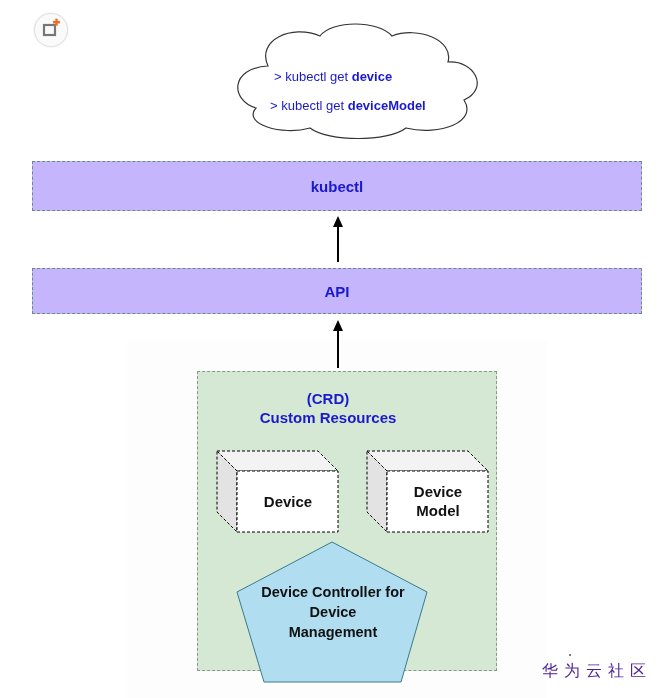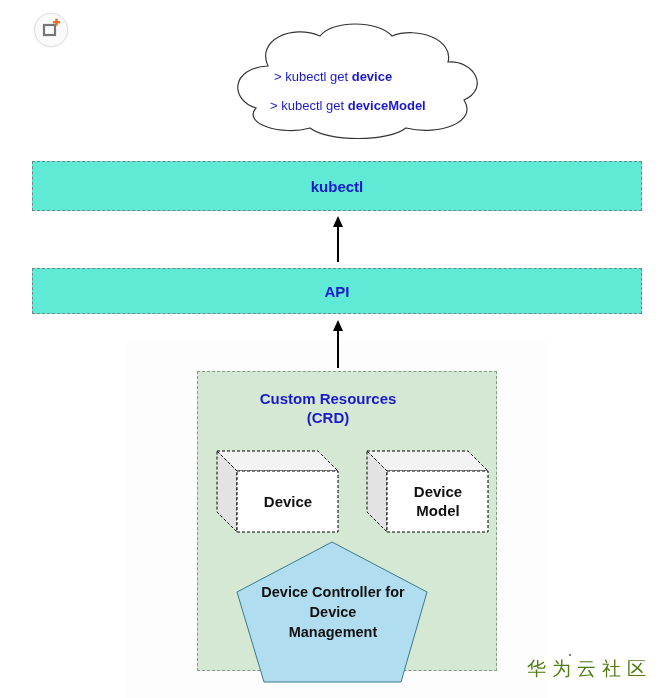--- a/index.html
+++ b/index.html
@@ -1,23 +1,23 @@
 <!DOCTYPE html>
 <html><head>
 <meta charset="utf-8">
 <style>
   html, body { margin:0; padding:0; }
   body { width:664px; height:698px; background:#ffffff; position:relative; overflow:hidden; font-family:"Liberation Sans", sans-serif; }
   .abs { position:absolute; }
   .logo-btn { left:34px; top:13px; width:32px; height:32px; border-radius:50%; border:1px solid #e2e2e2; background:#fafafa; box-shadow:0 0 2px rgba(0,0,0,0.12); }
-  .band { left:32px; width:610px; background:#5eead4; border:1px dashed #6c8a8c; box-sizing:border-box; display:flex; align-items:center; justify-content:center; color:#1a1acc; font-weight:bold; font-size:15px; }
+  .band { left:32px; width:610px; background:#c4b5fd; border:1px dashed #6c8a8c; box-sizing:border-box; display:flex; align-items:center; justify-content:center; color:#1a1acc; font-weight:bold; font-size:15px; }
   .crd { left:197px; top:371px; width:300px; height:300px; background:#d5e8d4; border:1px dashed #8a9a89; box-sizing:border-box; }
   .crd-title { left:0; top:17px; width:260px; text-align:center; color:#1a1acc; font-weight:bold; font-size:15px; line-height:19px; }
   .faint-bg { left:127px; top:340px; width:420px; height:358px; background:#fdfdfd; }
-  .watermark { right:12px; bottom:16px; color:#4d7c0f; font-size:19px; letter-spacing:6px; }
+  .watermark { right:12px; bottom:16px; color:#4c1d95; font-size:16px; letter-spacing:6px; }
   svg text { font-family:"Liberation Sans", sans-serif; }
 </style>
 </head>
 <body>
 
 <div class="abs faint-bg"></div>
 
 <div class="abs logo-btn">
   <svg width="32" height="32" viewBox="0 0 32 32">
     <rect x="9" y="11" width="11" height="10" fill="none" stroke="#777" stroke-width="2.2"></rect>
@@ -45,22 +45,22 @@
   <span>API</span>
 </div>
 
 <svg class="abs" style="left:328px;top:318px;" width="20" height="52">
   <line x1="10" y1="50" x2="10" y2="10" stroke="#000" stroke-width="2"></line>
   <polygon points="10,2 5,13 15,13" fill="#000"></polygon>
 </svg>
 
 <div class="abs crd">
   <div class="abs crd-title">
+    <div>(CRD)</div>
     <div>Custom Resources</div>
-    <div>(CRD)</div>
   </div>
 </div>
 
 <svg class="abs" style="left:216px;top:450px;" width="124" height="84">
   <polygon points="1,1 102,1 122,21 122,82 21,82 1,62" fill="#eeeeee"></polygon>
   <polygon points="1,1 21,21 21,82 1,62" fill="#e3e3e3" stroke="#000" stroke-dasharray="3,2" stroke-width="1"></polygon>
   <polygon points="1,1 102,1 122,21 21,21" fill="#f3f3f3" stroke="#000" stroke-dasharray="3,2" stroke-width="1"></polygon>
   <rect x="21" y="21" width="101" height="61" fill="#ffffff" stroke="#000" stroke-dasharray="3,2" stroke-width="1"></rect>
   <text x="72" y="57" text-anchor="middle" font-size="15" font-weight="bold" fill="#111">Device</text>
 </svg>

